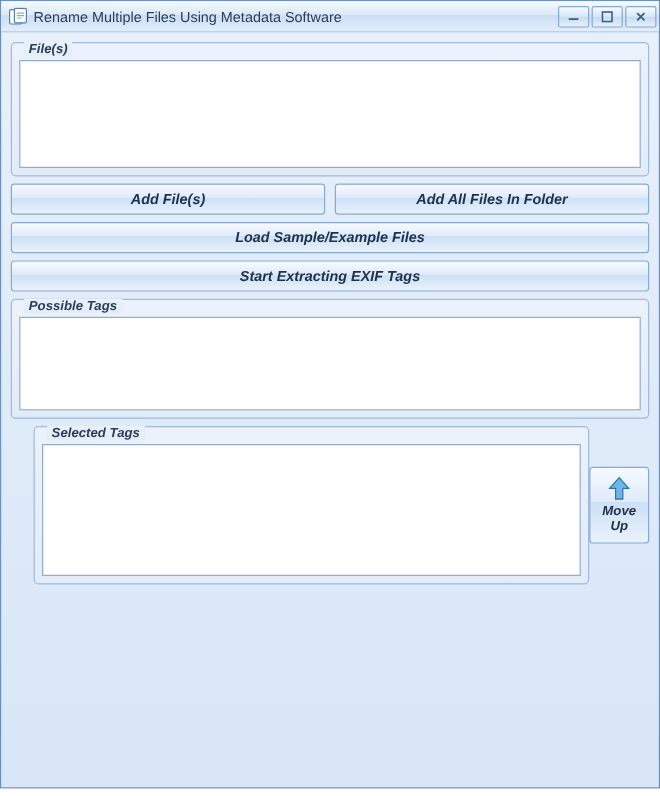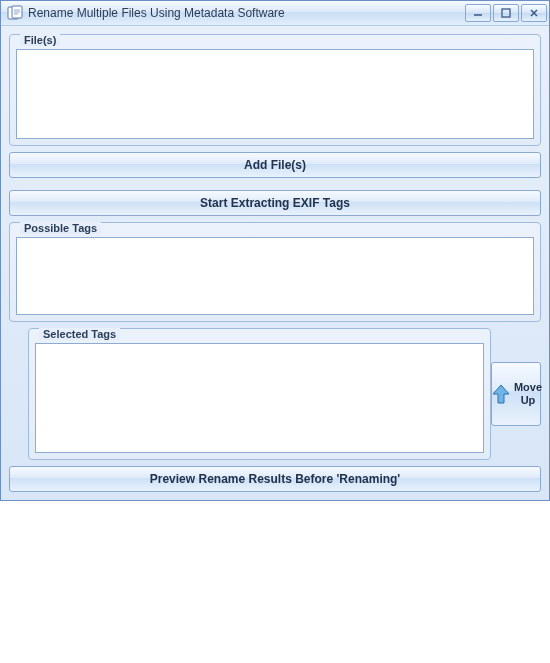--- a/index.html
+++ b/index.html
@@ -6,21 +6,21 @@
   body {
     font-family: Tahoma, Arial, sans-serif;
     font-size: 11px;
     background: #fff;
     width: 550px;
     height: 663px;
     overflow: hidden;
   }
   .window {
     width: 550px;
-    height: 501px;
+    height: 657px;
     background: linear-gradient(to bottom, #e8f0fb 0%, #d8e6f7 100%);
     border: 1px solid #6b8fc4;
     display: flex;
     flex-direction: column;
   }
   .titlebar {
     height: 26px;
     background: linear-gradient(to bottom, #f5faff 0%, #dce9f8 45%, #c9ddf4 46%, #e2eefb 100%);
     border-bottom: 1px solid #b5cbe6;
     display: flex;
@@ -49,20 +49,21 @@
     display: flex; align-items: center; justify-content: center;
     color: #3a5a86;
     cursor: pointer;
   }
   .content {
     flex: 1;
     padding: 8px;
     display: flex;
     flex-direction: column;
     gap: 6px;
+    font-style: italic;
   }
   .groupbox {
     border: 1px solid #9fb9df;
     border-radius: 4px;
     background: linear-gradient(to bottom, #ebf2fc 0%, #e2ecf9 100%);
     position: relative;
     padding: 14px 6px 6px 6px;
   }
   .groupbox .legend {
     position: absolute;
@@ -115,21 +116,21 @@
     flex-direction: column;
     gap: 10px;
     justify-content: flex-start;
   }
   .move-btn {
     background: linear-gradient(to bottom, #f6faff 0%, #dfebfa 45%, #cde0f6 46%, #e9f2fc 100%);
     border: 1px solid #8aa9d1;
     border-radius: 3px;
     height: 64px;
     display: flex;
-    flex-direction: row;
+    flex-direction: column;
     align-items: center;
     justify-content: center;
     gap: 2px;
     font-weight: bold;
     color: #20324d;
     font-size: 11px;
     cursor: pointer;
     line-height: 1.2;
     text-align: center;
     padding: 4px 2px;
@@ -174,22 +175,24 @@
 
   <div class="content">
 
     <div class="groupbox files-group">
       <span class="legend">File(s)</span>
       <div class="listbox files-list"></div>
     </div>
 
     <div class="btn-row">
       <div class="btn btn-half">Add File(s)</div>
+      <div class="btn btn-half">Add All Files In Folder</div>
     </div>
     <div class="btn-row">
+      <div class="btn btn-half">Load Sample/Example Files</div>
     </div>
     <div class="btn btn-full">Start Extracting EXIF Tags</div>
 
     <div class="groupbox">
       <span class="legend">Possible Tags</span>
       <div class="listbox tags-list"></div>
     </div>
 
     <div class="selected-row">
       <div class="groupbox selected-group">
@@ -201,16 +204,15 @@
           <span class="arrow">
             <svg width="22" height="22" viewBox="0 0 22 22">
               <path d="M11 2 L19 11 L14 11 L14 20 L8 20 L8 11 L3 11 Z" fill="#6fb3e8" stroke="#2f72a8" stroke-width="1"></path>
             </svg>
           </span>
           <span>Move Up</span>
         </div>
       </div>
     </div>
 
-    <div class="btn btn-full">Preview Rename Results Before 'Renaming'</div>
 
   </div>
 </div>
 
 </body></html>

